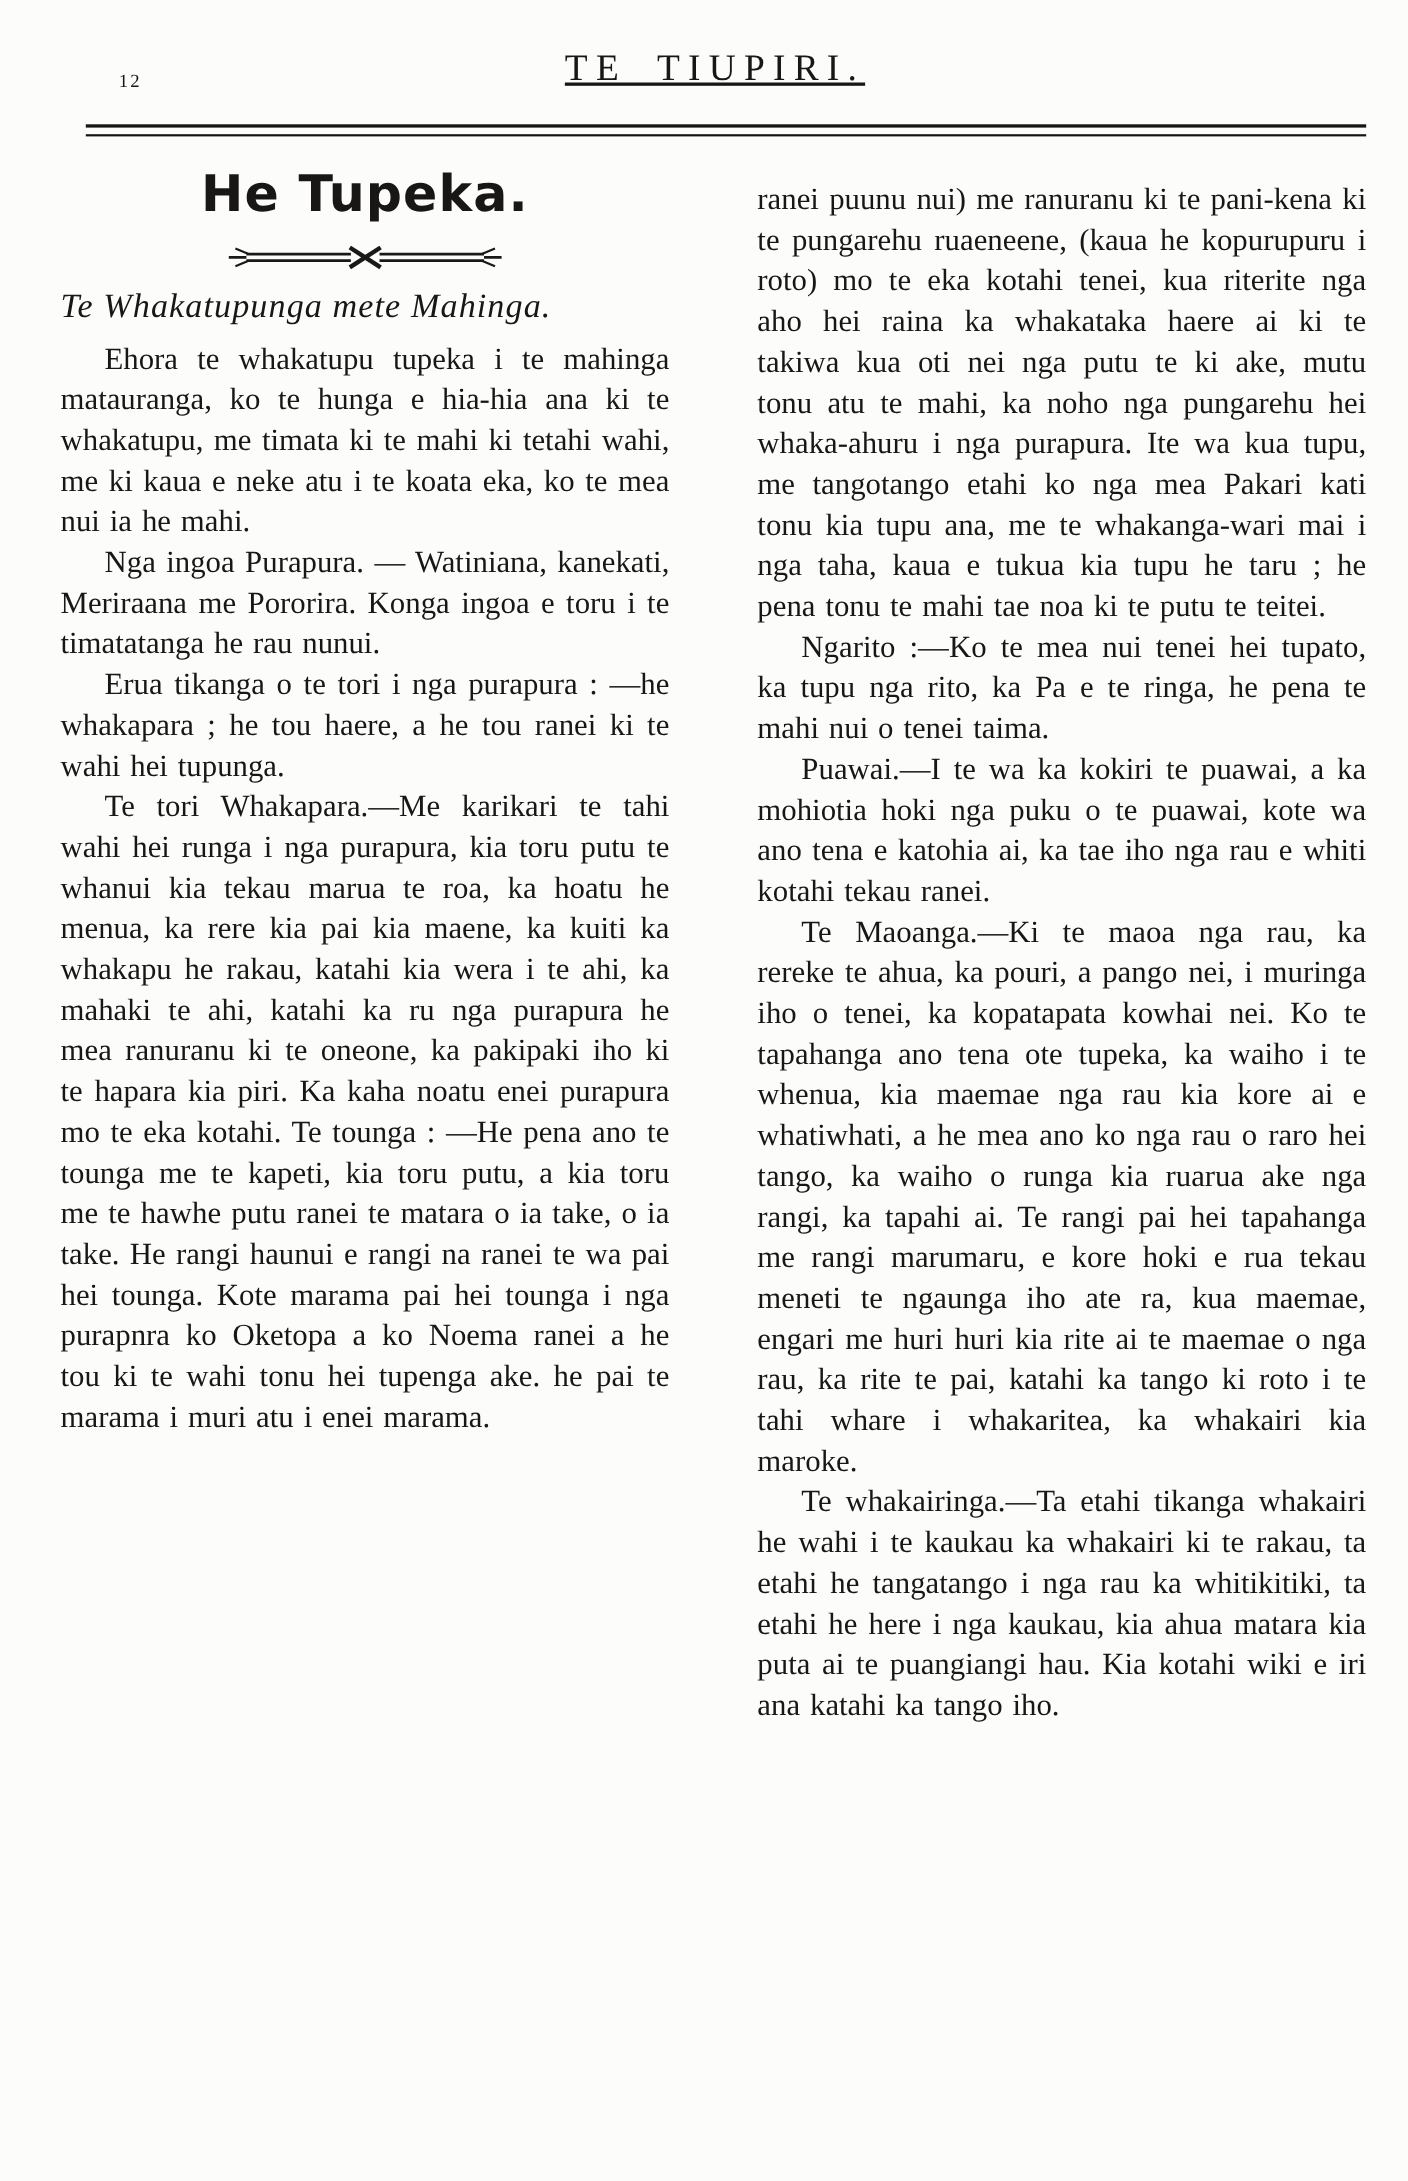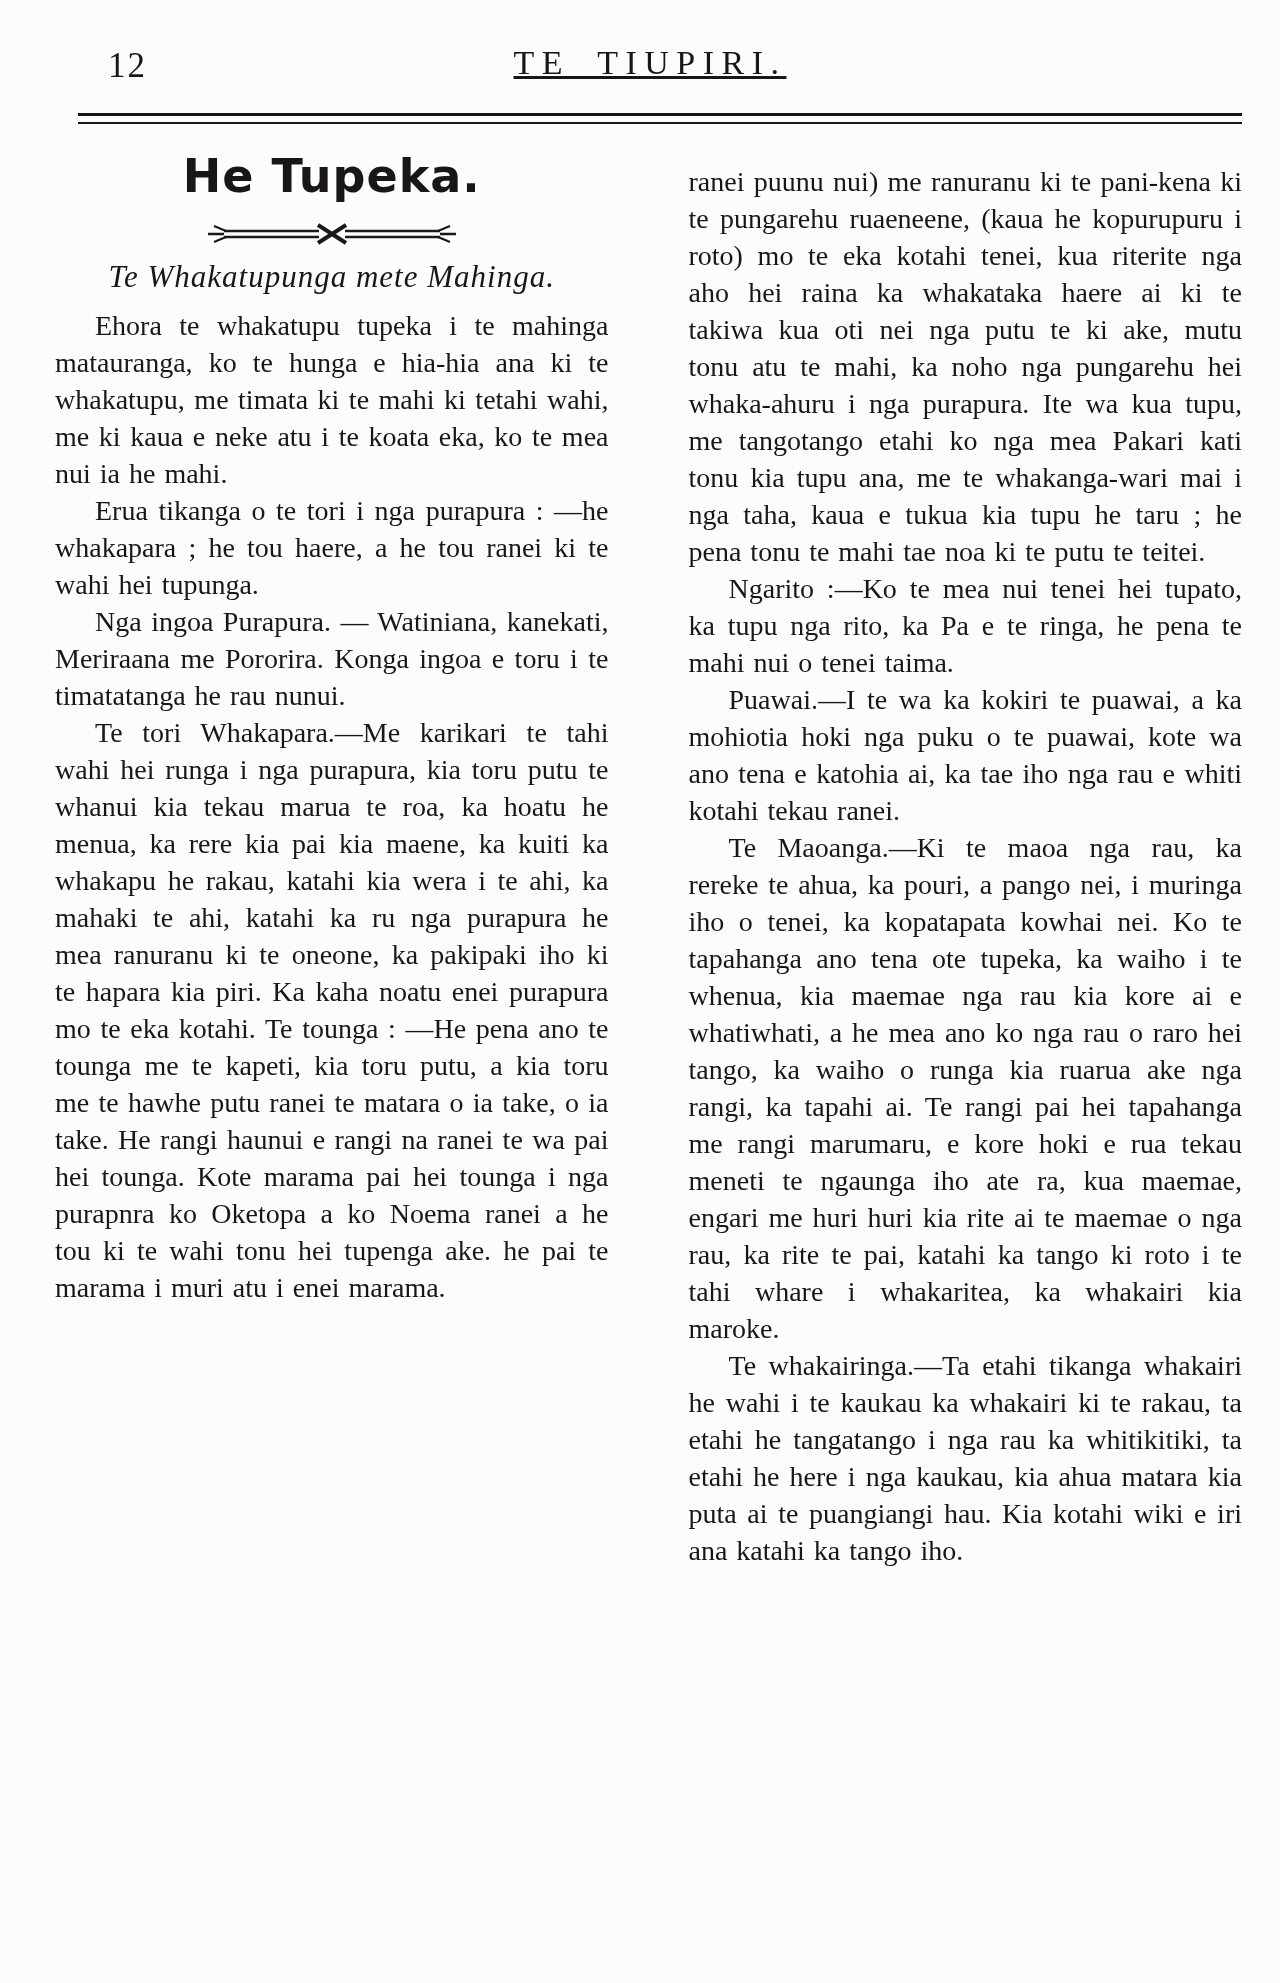--- a/index.html
+++ b/index.html
@@ -11,23 +11,23 @@
     width: 1280px;
     height: 1983px;
     position: relative;
     background: #fcfcfa;
     color: #181716;
     font-family: "Liberation Serif", serif;
     overflow: hidden;
   }
   .page-number {
     position: absolute;
-    top: 46px;
+    top: 64px;
     left: 108px;
-    font-size: 35px;
+    font-size: 17px;
     letter-spacing: 2px;
   }
   .masthead {
     position: absolute;
     top: 44px;
     left: 60px;
     right: 40px;
     text-align: center;
     font-size: 34px;
     letter-spacing: 0.22em;
@@ -62,21 +62,21 @@
     font-weight: bold;
     font-size: 46px;
     letter-spacing: 1px;
   }
   .divider-wrap {
     text-align: center;
     margin: 18px 0 8px 0;
   }
   .article-subtitle {
     margin: 4px 0 12px 0;
-    text-align: center;
+    text-align: left;
     font-style: italic;
     font-size: 31px;
     letter-spacing: 1px;
   }
   .col p {
     margin: 0;
     font-size: 28px;
     line-height: 37px;
     text-align: justify;
     text-indent: 40px;
@@ -120,22 +120,22 @@
           <path d="M232 10 L244 5" stroke-width="2"></path>
           <path d="M232 16 L244 21" stroke-width="2"></path>
         </g>
       </svg>
     </div>
 
     <div class="article-subtitle">Te Whakatupunga mete Mahinga.</div>
 
     <div>
         <p>Ehora te whakatupu tupeka i te mahinga matauranga, ko te hunga e hia-hia ana ki te whakatupu, me timata ki te mahi ki tetahi wahi, me ki kaua e neke atu i te koata eka, ko te mea nui ia he mahi.</p>
+        <p>Nga ingoa Purapura. — Watiniana, kanekati, Meriraana me Pororira. Konga ingoa e toru i te timatatanga he rau nunui.</p>
         <p>Erua tikanga o te tori i nga purapura : —he whakapara ; he tou haere, a he tou ranei ki te wahi hei tupunga.</p>
-        <p>Nga ingoa Purapura. — Watiniana, kanekati, Meriraana me Pororira. Konga ingoa e toru i te timatatanga he rau nunui.</p>
         <p>Te tori Whakapara.—Me karikari te tahi wahi hei runga i nga purapura, kia toru putu te whanui kia tekau marua te roa, ka hoatu he menua, ka rere kia pai kia maene, ka kuiti ka whakapu he rakau, katahi kia wera i te ahi, ka mahaki te ahi, katahi ka ru nga purapura he mea ranuranu ki te oneone, ka pakipaki iho ki te hapara kia piri. Ka kaha noatu enei purapura mo te eka kotahi. Te tounga : —He pena ano te tounga me te kapeti, kia toru putu, a kia toru me te hawhe putu ranei te matara o ia take, o ia take. He rangi haunui e rangi na ranei te wa pai hei tounga. Kote marama pai hei tounga i nga purapnra ko Oketopa a ko Noema ranei a he tou ki te wahi tonu hei tupenga ake. he pai te marama i muri atu i enei marama.</p>
       </div>
   </div>
 
   <div class="col col-right">
     <div>
         <p class="flush">ranei puunu nui) me ranuranu ki te pani-kena ki te pungarehu ruaeneene, (kaua he kopurupuru i roto) mo te eka kotahi tenei, kua riterite nga aho hei raina ka whakataka haere ai ki te takiwa kua oti nei nga putu te ki ake, mutu tonu atu te mahi, ka noho nga pungarehu hei whaka-ahuru i nga purapura. Ite wa kua tupu, me tangotango etahi ko nga mea Pakari kati tonu kia tupu ana, me te whakanga-wari mai i nga taha, kaua e tukua kia tupu he taru ; he pena tonu te mahi tae noa ki te putu te teitei.</p>
         <p>Ngarito :—Ko te mea nui tenei hei tupato, ka tupu nga rito, ka Pa e te ringa, he pena te mahi nui o tenei taima.</p>
         <p>Puawai.—I te wa ka kokiri te puawai, a ka mohiotia hoki nga puku o te puawai, kote wa ano tena e katohia ai, ka tae iho nga rau e whiti kotahi tekau ranei.</p>
         <p>Te Maoanga.—Ki te maoa nga rau, ka rereke te ahua, ka pouri, a pango nei, i muringa iho o tenei, ka kopatapata kowhai nei. Ko te tapahanga ano tena ote tupeka, ka waiho i te whenua, kia maemae nga rau kia kore ai e whatiwhati, a he mea ano ko nga rau o raro hei tango, ka waiho o runga kia ruarua ake nga rangi, ka tapahi ai. Te rangi pai hei tapahanga me rangi marumaru, e kore hoki e rua tekau meneti te ngaunga iho ate ra, kua maemae, engari me huri huri kia rite ai te maemae o nga rau, ka rite te pai, katahi ka tango ki roto i te tahi whare i whakaritea, ka whakairi kia maroke.</p>

